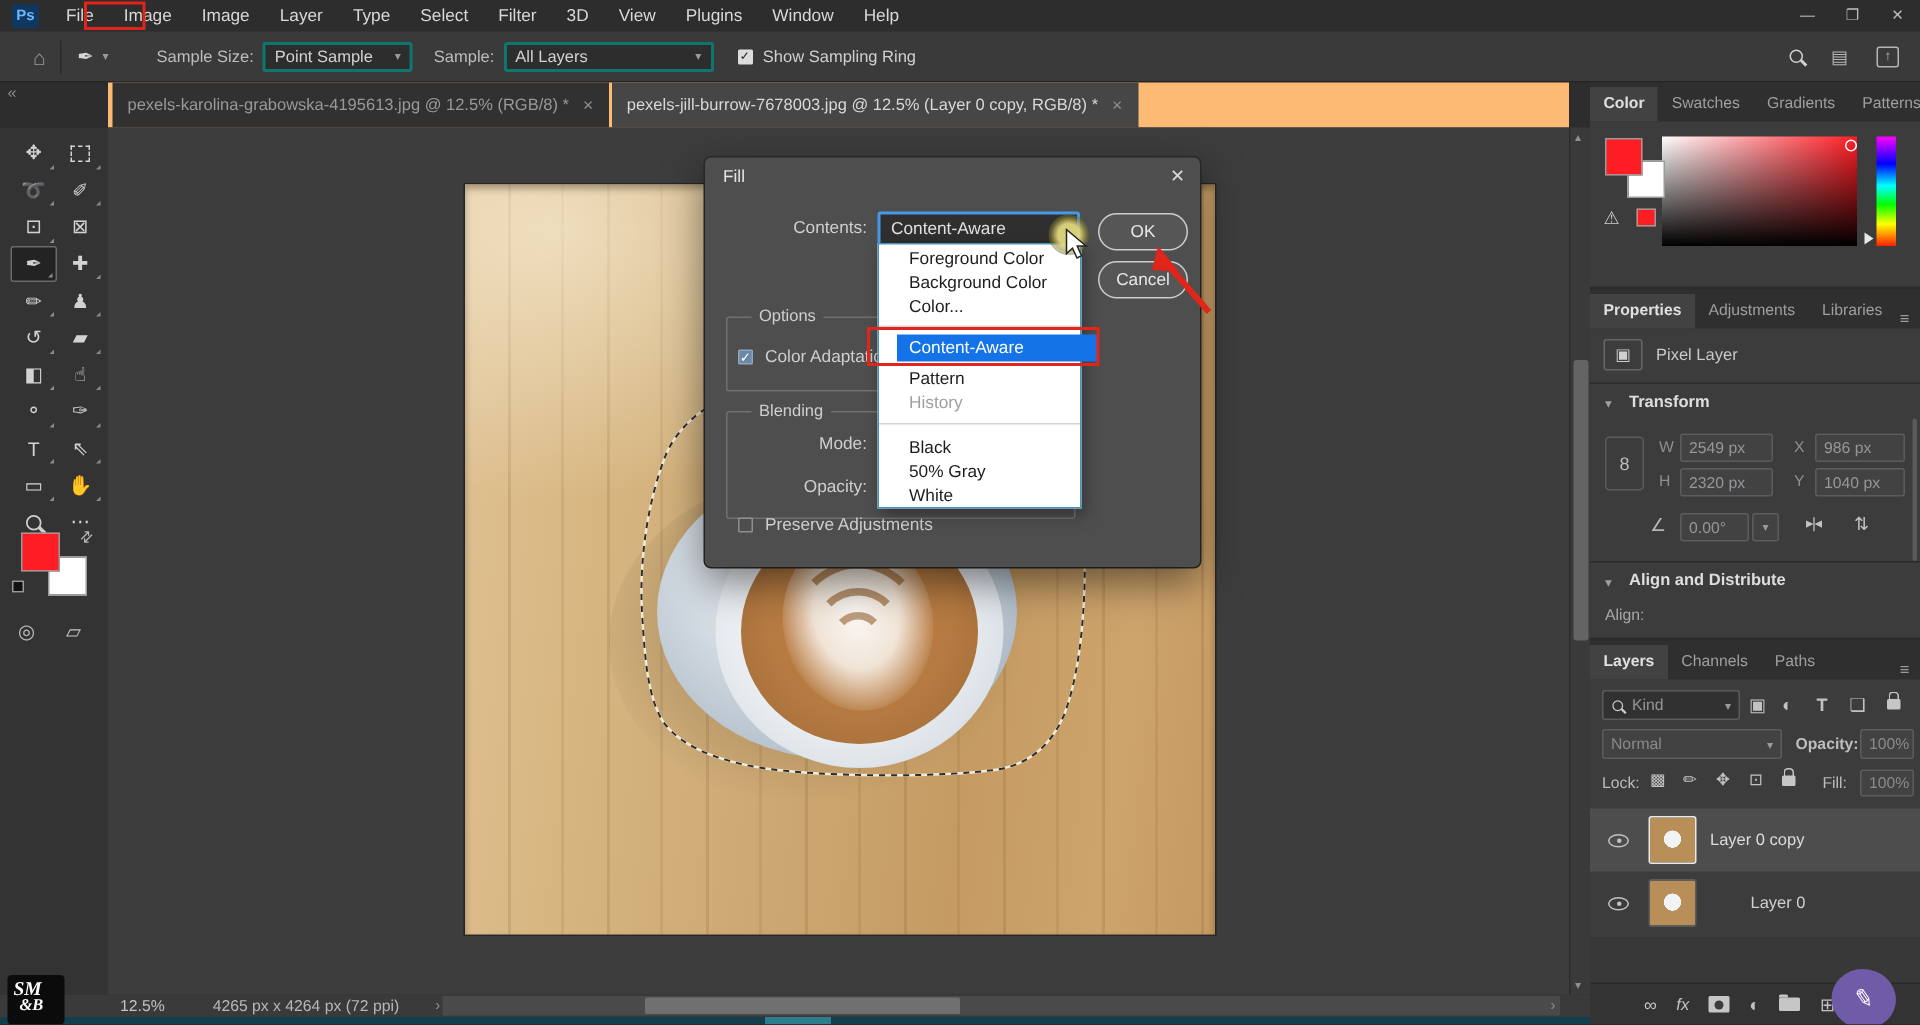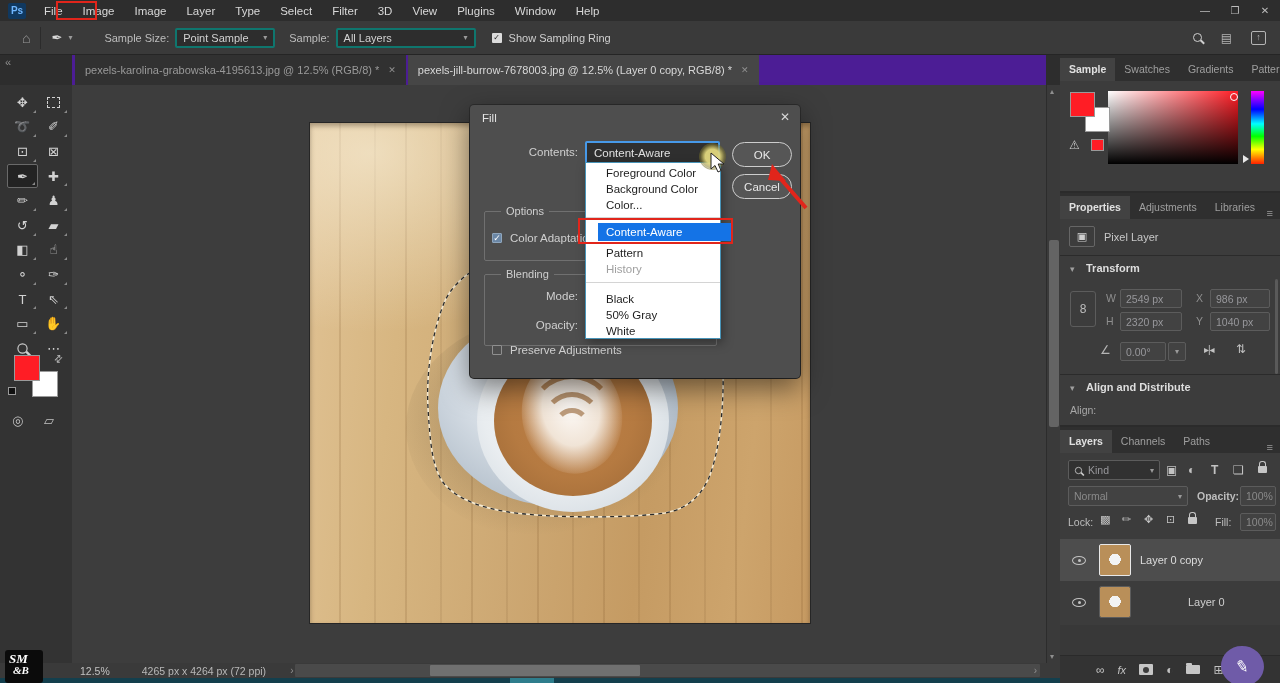--- a/index.html
+++ b/index.html
@@ -25,21 +25,21 @@
   .ob-select { height:20px; background:#2d2d2d; border:2px solid #0f766e; border-radius:2px;
     display:flex; align-items:center; padding:0 6px; color:#d2d2d2; font-size:11px; justify-content:space-between; }
   .chev { color:#9a9a9a; font-size:8px; margin-left:6px; }
   .vsep { width:1px; height:22px; background:#2b2b2b; margin:0 10px; }
   .checkbox { width:10px; height:10px; border-radius:1px; display:inline-flex; align-items:center; justify-content:center; }
   .checkbox.light { background:#dcdcdc; color:#222; font-size:8px; }
   .checkbox.dark-checked { background:#6b87a6; color:#fff; font-size:9px; border:1px solid #8fa6bd; }
   .checkbox.unchecked { background:transparent; border:1px solid #8f8f8f; }
 
   
-  .tabbar { position:absolute; left:72px; top:55px; width:974px; height:30px; background:#4c1d95; display:flex; }
+  .tabbar { position:absolute; left:72px; top:55px; width:974px; height:30px; background:#fdba74; display:flex; }
   .doc-tab { height:30px; display:flex; align-items:center; padding:0 10px; font-size:11px; gap:9px; }
   .doc-tab.inactive { background:#313131; color:#999; }
   .doc-tab.active { background:#464646; color:#d8d8d8; }
   .tab-x { color:#8f8f8f; font-size:9px; }
   .collapse-arrows { position:absolute; left:5px; top:56px; color:#8f8f8f; font-size:11px; }
 
   
   .toolbar { position:absolute; left:0; top:85px; width:72px; height:578px; background:#333333; }
   .tool-grid { position:absolute; left:7px; top:5px; width:62px; display:grid; grid-template-columns:31px 31px; grid-auto-rows:24.6px; }
   .tool { display:flex; align-items:center; justify-content:center; color:#d2d2d2; font-size:13px; position:relative; }
@@ -330,21 +330,21 @@
   </div>
   <div class="vscroll">
     <span class="scroll-arrow" style="top:2px;">▴</span>
     <div class="thumb"></div>
     <span class="scroll-arrow" style="bottom:2px;">▾</span>
   </div>
 
   <div class="rightcol">
 
     <div class="ptabs">
-      <div class="ptab active">Sample</div>
+      <div class="ptab active">Color</div>
       <div class="ptab">Swatches</div>
       <div class="ptab">Gradients</div>
       <div class="ptab">Patterns</div>
 
     </div>
     <div class="pbody" style="position:relative; height:110px;">
       <div class="swatch" style="left:10px; top:11px; width:25px; height:25px; background:#ff1d25; z-index:2;"></div>
       <div class="swatch" style="left:25px; top:26px; width:25px; height:25px; background:#ffffff; z-index:1;"></div>
       <span style="position:absolute; left:9px; top:57px; color:#cfcfcf; font-size:12px;">⚠</span>
       <div class="swatch" style="left:31px; top:58px; width:13px; height:12px; background:#ff1d25;"></div>
@@ -444,21 +444,21 @@
         </div>
 
       <div style="position:absolute; left:0; top:86px; width:100%; height:42px; background:#4d4d4d; display:flex; align-items:center;">
         <span class="eye" style="margin-left:12px;"></span>
         <div class="thumb-img" style="margin-left:14px; outline:1px solid #e8e8e8;"></div>
         <span style="margin-left:10px; color:#dcdcdc;">Layer 0 copy</span>
       </div>
       <div style="position:absolute; left:0; top:128px; width:100%; height:42px; display:flex; align-items:center;">
         <span class="eye" style="margin-left:12px;"></span>
         <div class="thumb-img" style="margin-left:14px; outline:1px solid #5c5c5c;"></div>
-        <span style="margin-left:22px; color:#cfcfcf;padding-left:36px;">Layer 0</span>
+        <span style="margin-left:1px; color:#cfcfcf;padding-left:36px;">Layer 0</span>
       </div>
     </div>
     <div style="background:#383838; height:43px;"></div>
   </div>
 
   <div class="panel-bottombar">
     <span class="licon"><span>∞</span></span>
     <span class="licon" style="font-style:italic; font-size:11px;"><span>fx</span></span>
     <span class="maskicon"></span>
     <span class="licon"><span>◐</span></span>

